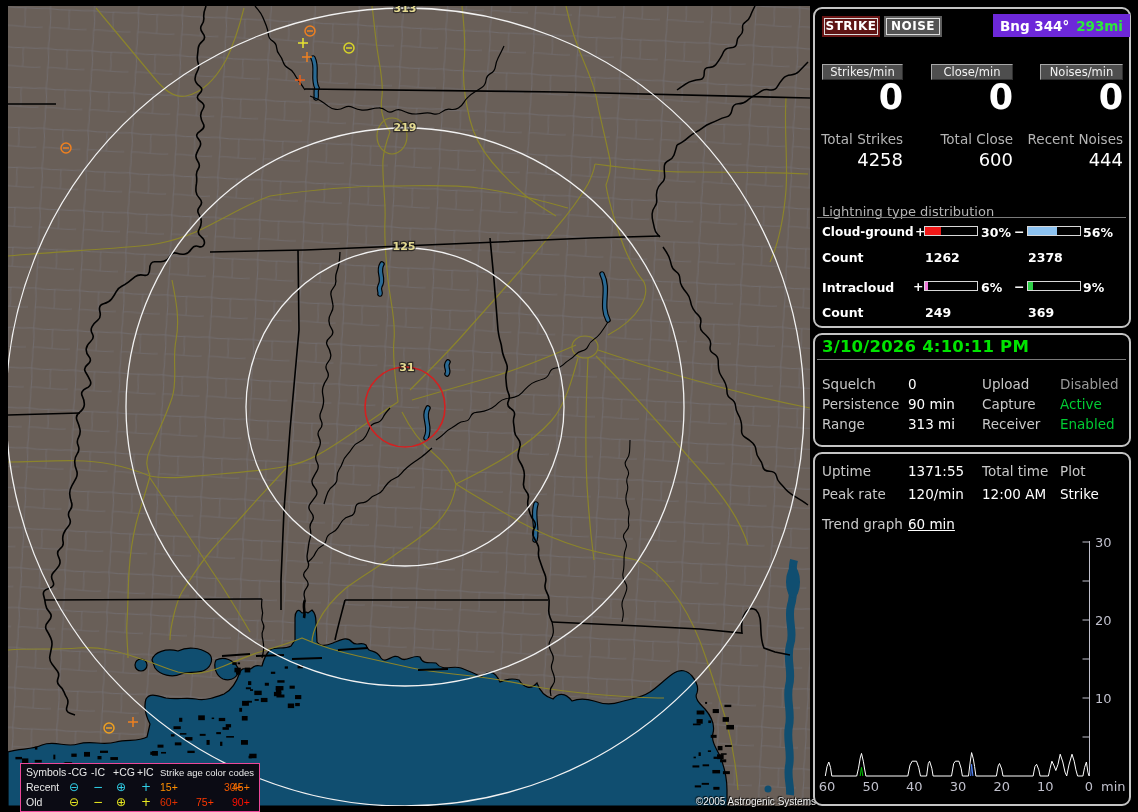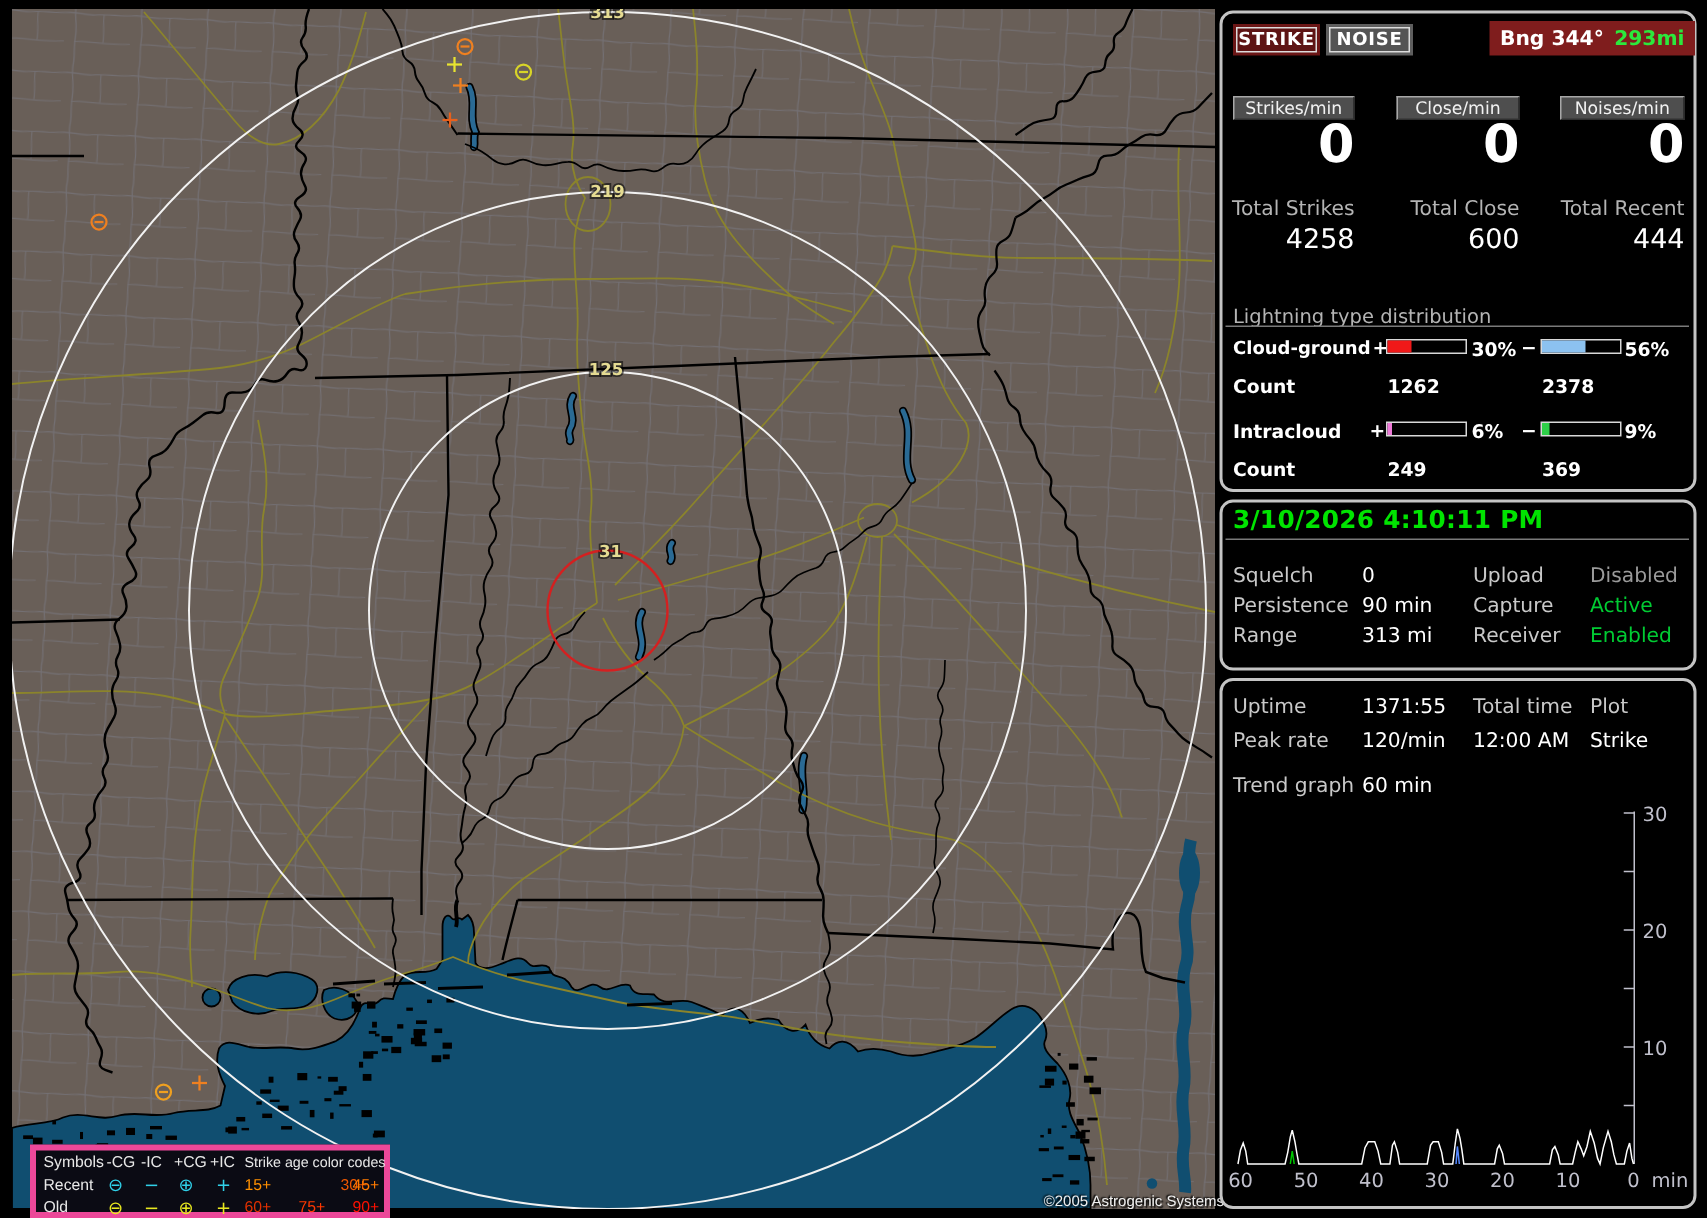--- a/index.html
+++ b/index.html
@@ -2,21 +2,21 @@
 <html><head>
 <meta charset="utf-8">
 <style>
 html,body{margin:0;padding:0;}
 body{width:1138px;height:812px;background:#000;position:relative;overflow:hidden;
      font-family:"DejaVu Sans",sans-serif;}
 #map-wrap{position:absolute;left:8px;top:6px;width:802px;height:636px;}
 .panel-box{position:absolute;left:813px;width:318px;background:#000;border:2px solid #c4c4c4;border-radius:9px;box-sizing:border-box;}
 .btn{position:absolute;top:18px;height:17px;width:54px;font-weight:bold;font-size:12px;color:#fff;
      text-align:center;line-height:15px;border:1px solid #dcdcdc;box-sizing:border-box;letter-spacing:0.5px;}
-#bng-box{position:absolute;left:993px;top:14px;width:137px;height:23px;background:#7f1d1d;
+#bng-box{position:absolute;left:993px;top:14px;width:137px;height:23px;background:#6d28d9;
          display:flex;align-items:center;justify-content:space-between;padding:0 7px;box-sizing:border-box;
          font-weight:bold;font-size:13.5px;}
 #bng-box .b{color:#fff;white-space:nowrap;}
 #bng-box .r{color:#2ce83c;white-space:nowrap;}
 .ratelab{position:absolute;top:64px;height:16px;background:#4e4e4e;color:#f2f2f2;font-size:11.5px;
          text-align:center;line-height:15px;box-sizing:border-box;
          border:1px solid;border-color:#a8a8a8 #303030 #303030 #a8a8a8;}
 .bigzero{position:absolute;top:80px;width:100px;text-align:right;color:#fff;font-size:35px;font-weight:bold;line-height:1;}
 .totlab{position:absolute;top:131px;width:140px;text-align:right;color:#b4b4b4;font-size:13.5px;}
 .totval{position:absolute;top:149px;width:140px;text-align:right;color:#fff;font-size:18px;}
@@ -24,21 +24,21 @@
 .dlab{color:#b4b4b4;font-size:13px;position:absolute;}
 .wb{position:absolute;color:#fff;font-weight:bold;font-size:12.5px;}
 .gauge{position:absolute;width:54px;height:10px;border:1px solid #d8d8d8;background:#000;box-sizing:border-box;}
 .gauge>div{height:100%;}
 .date{position:absolute;left:822px;top:337px;color:#00e400;font-size:16.5px;font-weight:bold;letter-spacing:0.2px;}
 .glab{position:absolute;color:#c8c8c8;font-size:13.5px;}
 .gval{position:absolute;color:#fff;font-size:13.5px;}
 .green{color:#00cc33 !important;}
 .dim{color:#9a9a9a !important;}
 #legend{position:absolute;left:12px;top:757px;width:240px;height:49px;background:#0b0b14;
-        border:4px solid #ec4899;box-sizing:border-box;font-size:10.5px;color:#e8e8e8;
+        border:1px solid #ec4899;box-sizing:border-box;font-size:10.5px;color:#e8e8e8;
         font-family:"Liberation Sans",sans-serif;}
 #legend span{position:absolute;white-space:nowrap;}
 .lsym{font-family:"DejaVu Sans",sans-serif;font-size:12px;line-height:1;}
 .cyan{color:#30d0e8;}
 .yel{color:#e8e820;}
 #copyright{position:absolute;left:608px;top:790px;width:200px;text-align:right;color:#f0f0f0;font-size:10px;
            font-family:"Liberation Sans",sans-serif;text-shadow:1px 1px 1px #000,-1px -1px 1px #000;}
 .ringlabel{font-size:11px;font-weight:bold;fill:#e5db92;paint-order:stroke;stroke:rgba(0,0,0,0.55);stroke-width:2.5px;}
 #trendsvg text{font-size:13px;fill:#c0c0cc;}
 </style>
@@ -371,21 +371,21 @@
 <div class="ratelab" style="left:822px;width:81px;">Strikes/min</div>
 <div class="ratelab" style="left:931px;width:82px;">Close/min</div>
 <div class="ratelab" style="left:1040px;width:83px;">Noises/min</div>
 
 <div class="bigzero" style="left:803px;">0</div>
 <div class="bigzero" style="left:913px;">0</div>
 <div class="bigzero" style="left:1023px;">0</div>
 
 <div class="totlab" style="left:763px;">Total Strikes</div>
 <div class="totlab" style="left:873px;">Total Close</div>
-<div class="totlab" style="left:983px;">Total Recent</div>
+<div class="totlab" style="left:983px;">Recent Noises</div>
 <div class="totval" style="left:763px;">4258</div>
 <div class="totval" style="left:873px;">600</div>
 <div class="totval" style="left:983px;">444</div>
 
 <div class="dlab" style="left:822px;top:204px;">Lightning type distribution</div>
 <div class="hr" style="top:217px;"></div>
 
 <div class="wb" style="left:822px;top:225px;font-size:12px;">Cloud-ground</div>
 <div class="wb" style="left:915px;top:224px;">+</div>
 <div class="gauge" style="left:924px;top:226px;">
@@ -440,21 +440,21 @@
 <div class="gval" style="left:908px;top:463px;">1371:55</div>
 <div class="glab" style="left:982px;top:463px;">Total time</div>
 <div class="glab" style="left:1060px;top:463px;">Plot</div>
 
 <div class="glab" style="left:822px;top:486px;">Peak rate</div>
 <div class="gval" style="left:908px;top:486px;">120/min</div>
 <div class="gval" style="left:982px;top:486px;">12:00 AM</div>
 <div class="gval" style="left:1060px;top:486px;">Strike</div>
 
 <div class="glab" style="left:822px;top:516px;">Trend graph</div>
-<div class="gval" style="left:908px;top:516px;">60 min</div>
+<div class="gval" style="left:908px;top:516px;text-decoration:underline;">60 min</div>
 
 <svg id="trendsvg" style="position:absolute;left:813px;top:533px;" width="320" height="273" viewBox="813 533 320 273" xmlns="http://www.w3.org/2000/svg">
     <line x1="1089.5" y1="541" x2="1089.5" y2="776" stroke="#c0c0cc" stroke-width="1"></line>
     <line x1="1082.5" y1="737" x2="1089.5" y2="737" stroke="#c0c0cc" stroke-width="1"></line>
     <line x1="1082.5" y1="698" x2="1089.5" y2="698" stroke="#c0c0cc" stroke-width="1"></line>
     <line x1="1082.5" y1="659" x2="1089.5" y2="659" stroke="#c0c0cc" stroke-width="1"></line>
     <line x1="1082.5" y1="620" x2="1089.5" y2="620" stroke="#c0c0cc" stroke-width="1"></line>
     <line x1="1082.5" y1="581" x2="1089.5" y2="581" stroke="#c0c0cc" stroke-width="1"></line>
     <line x1="1082.5" y1="542" x2="1089.5" y2="542" stroke="#c0c0cc" stroke-width="1"></line>
     <text x="1095" y="547">30</text>

